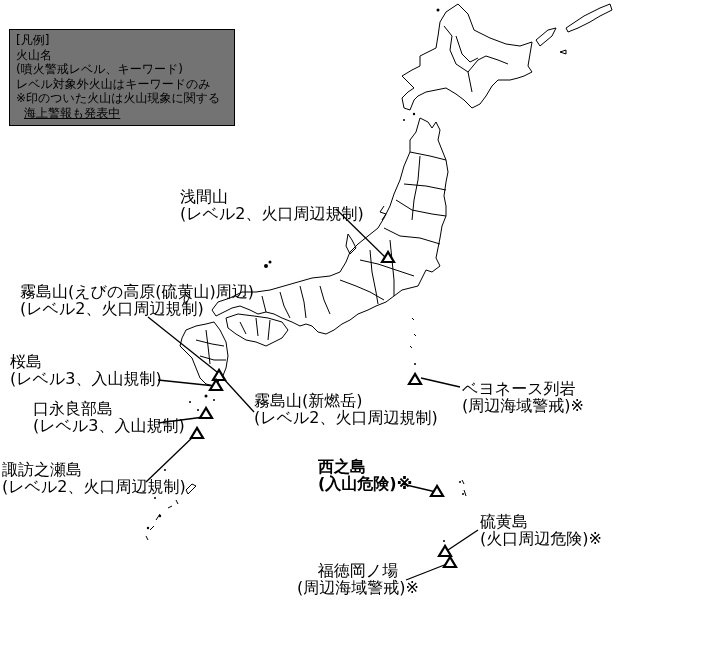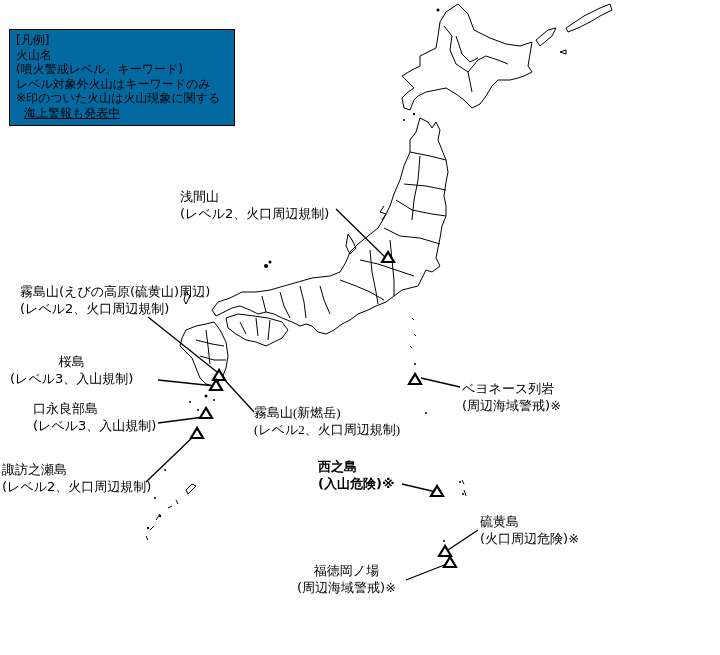--- a/index.html
+++ b/index.html
@@ -1,24 +1,24 @@
 <!DOCTYPE html>
 <html><head>
 <meta charset="utf-8">
 <style>
   html, body { margin: 0; padding: 0; background: #ffffff; }
   body { width: 720px; height: 655px; position: relative; overflow: hidden;
          font-family: "DejaVu Sans", sans-serif; color: #000; }
   .legend { position: absolute; left: 9px; top: 29px; width: 226px; height: 97px;
             border: 1.5px solid #000; box-sizing: border-box; padding: 3px 6px;
-            font-size: 12px; line-height: 14.5px; background: #0369a1; }
+            font-size: 12px; line-height: 14.5px; background: #737373; }
   .legend div { white-space: nowrap; }
   .legend .indent { padding-left: 8px; text-decoration: underline; }
   .map { position: absolute; left: 0; top: 0; }
-  .label { position: absolute; font-size: 13px; line-height: 17px; white-space: nowrap; }
+  .label { position: absolute; font-size: 16px; line-height: 17px; white-space: nowrap; }
 </style>
 </head>
 <body>
 
 <svg class="map" width="720" height="655" viewBox="0 0 720 655">
   <g fill="none" stroke="#000" stroke-width="1">
 
     <path d="M458,4 L468,14 L474,30 L490,38 L506,44 L520,46 L532,42 L530,54 L528,66 L532,72 L524,76 L518,78 L510,80 L498,80 L492,86 L486,96 L480,104 L472,108 L464,100 L456,94 L446,88 L436,90 L426,92 L418,96 L414,100 L410,110 L404,108 L402,98 L408,92 L414,88 L408,82 L402,76 L412,70 L420,66 L420,56 L428,52 L436,48 L438,36 L440,22 L446,12 Z"></path>
     <path d="M444,26 L452,36 L450,50 M456,36 L462,54 L470,62 L478,58 M450,50 L456,64 L468,72 L478,60 L486,56 M468,72 L472,92 M486,56 L498,60 L508,64"></path>
 
@@ -100,36 +100,36 @@
 <div class="label" style="left:180px; top:188px;">
   <div>浅間山</div>
   <div>(レベル2、火口周辺規制)</div>
 </div>
 
 <div class="label" style="left:20px; top:283px;">
   <div>霧島山(えびの高原(硫黄山)周辺)</div>
   <div>(レベル2、火口周辺規制)</div>
 </div>
 
-<div class="label" style="left:10px; top:353px;text-align:center;">
+<div class="label" style="left:10px; top:353px;">
   <div>桜島</div>
   <div>(レベル3、入山規制)</div>
 </div>
 
 <div class="label" style="left:33px; top:400px;">
   <div>口永良部島</div>
   <div>(レベル3、入山規制)</div>
 </div>
 
 <div class="label" style="left:2px; top:461px;">
   <div>諏訪之瀬島</div>
   <div>(レベル2、火口周辺規制)</div>
 </div>
 
-<div class="label" style="left:254px; top:404px;font-family:Liberation Serif, serif;">
+<div class="label" style="left:254px; top:392px;">
   <div>霧島山(新燃岳)</div>
   <div>(レベル2、火口周辺規制)</div>
 </div>
 
 <div class="label" style="left:462px; top:380px;">
   <div>ベヨネース列岩</div>
   <div>(周辺海域警戒)※</div>
 </div>
 
 <div class="label" style="left:318px; top:458px;font-weight:bold;">

